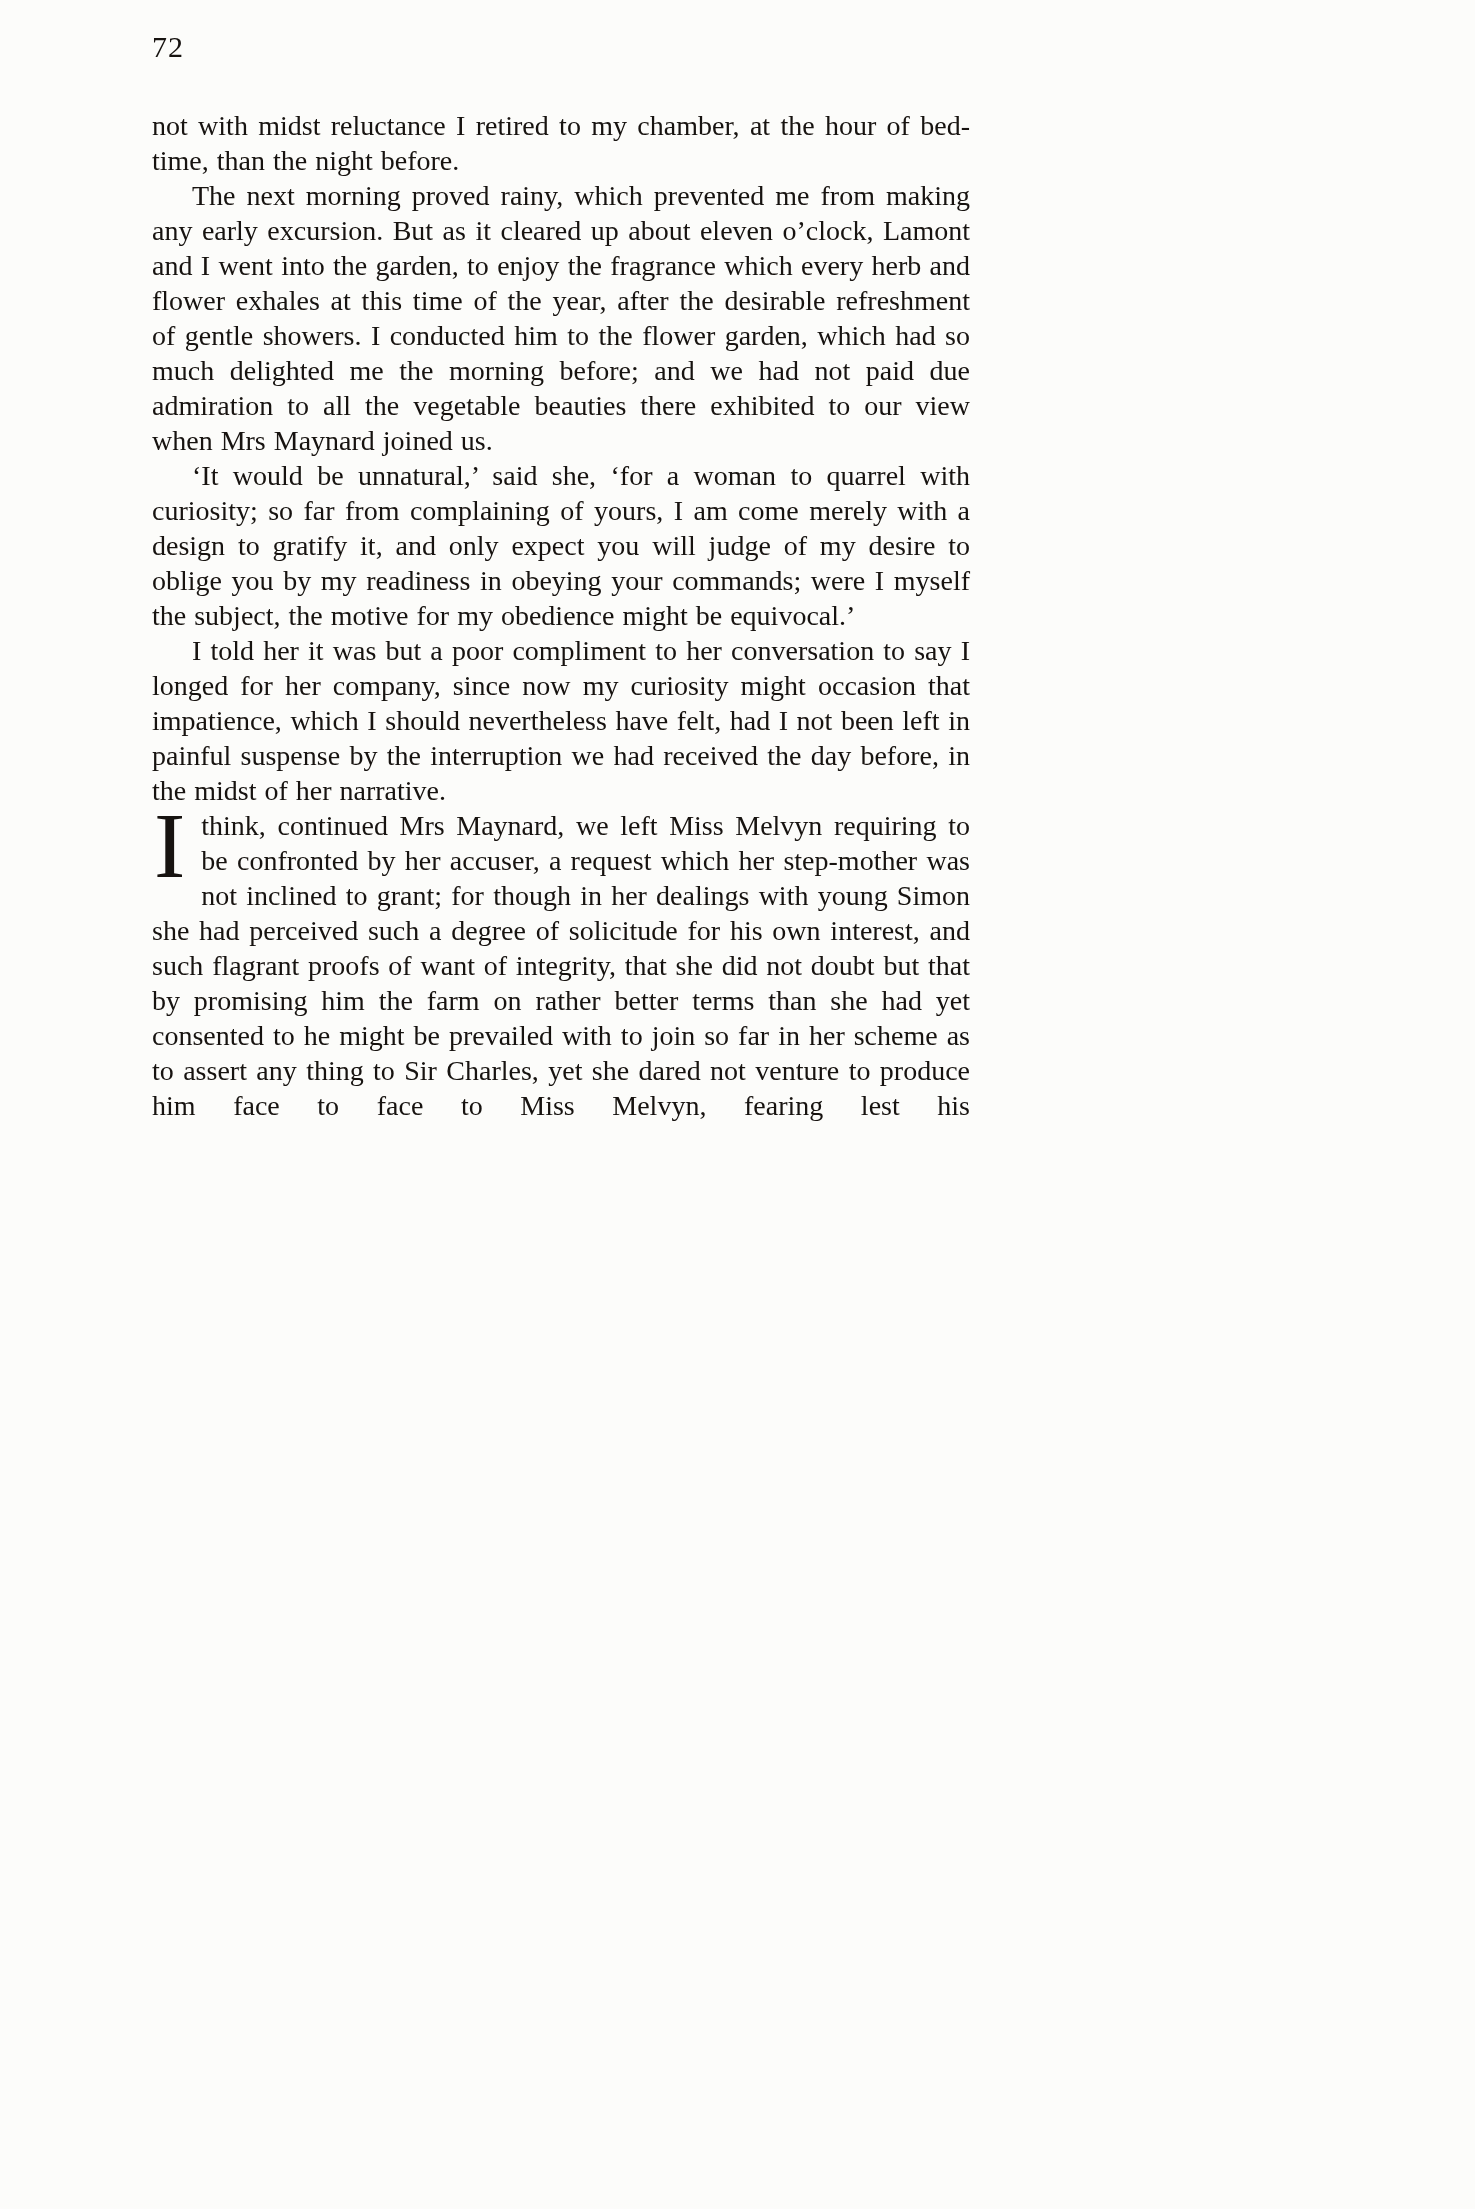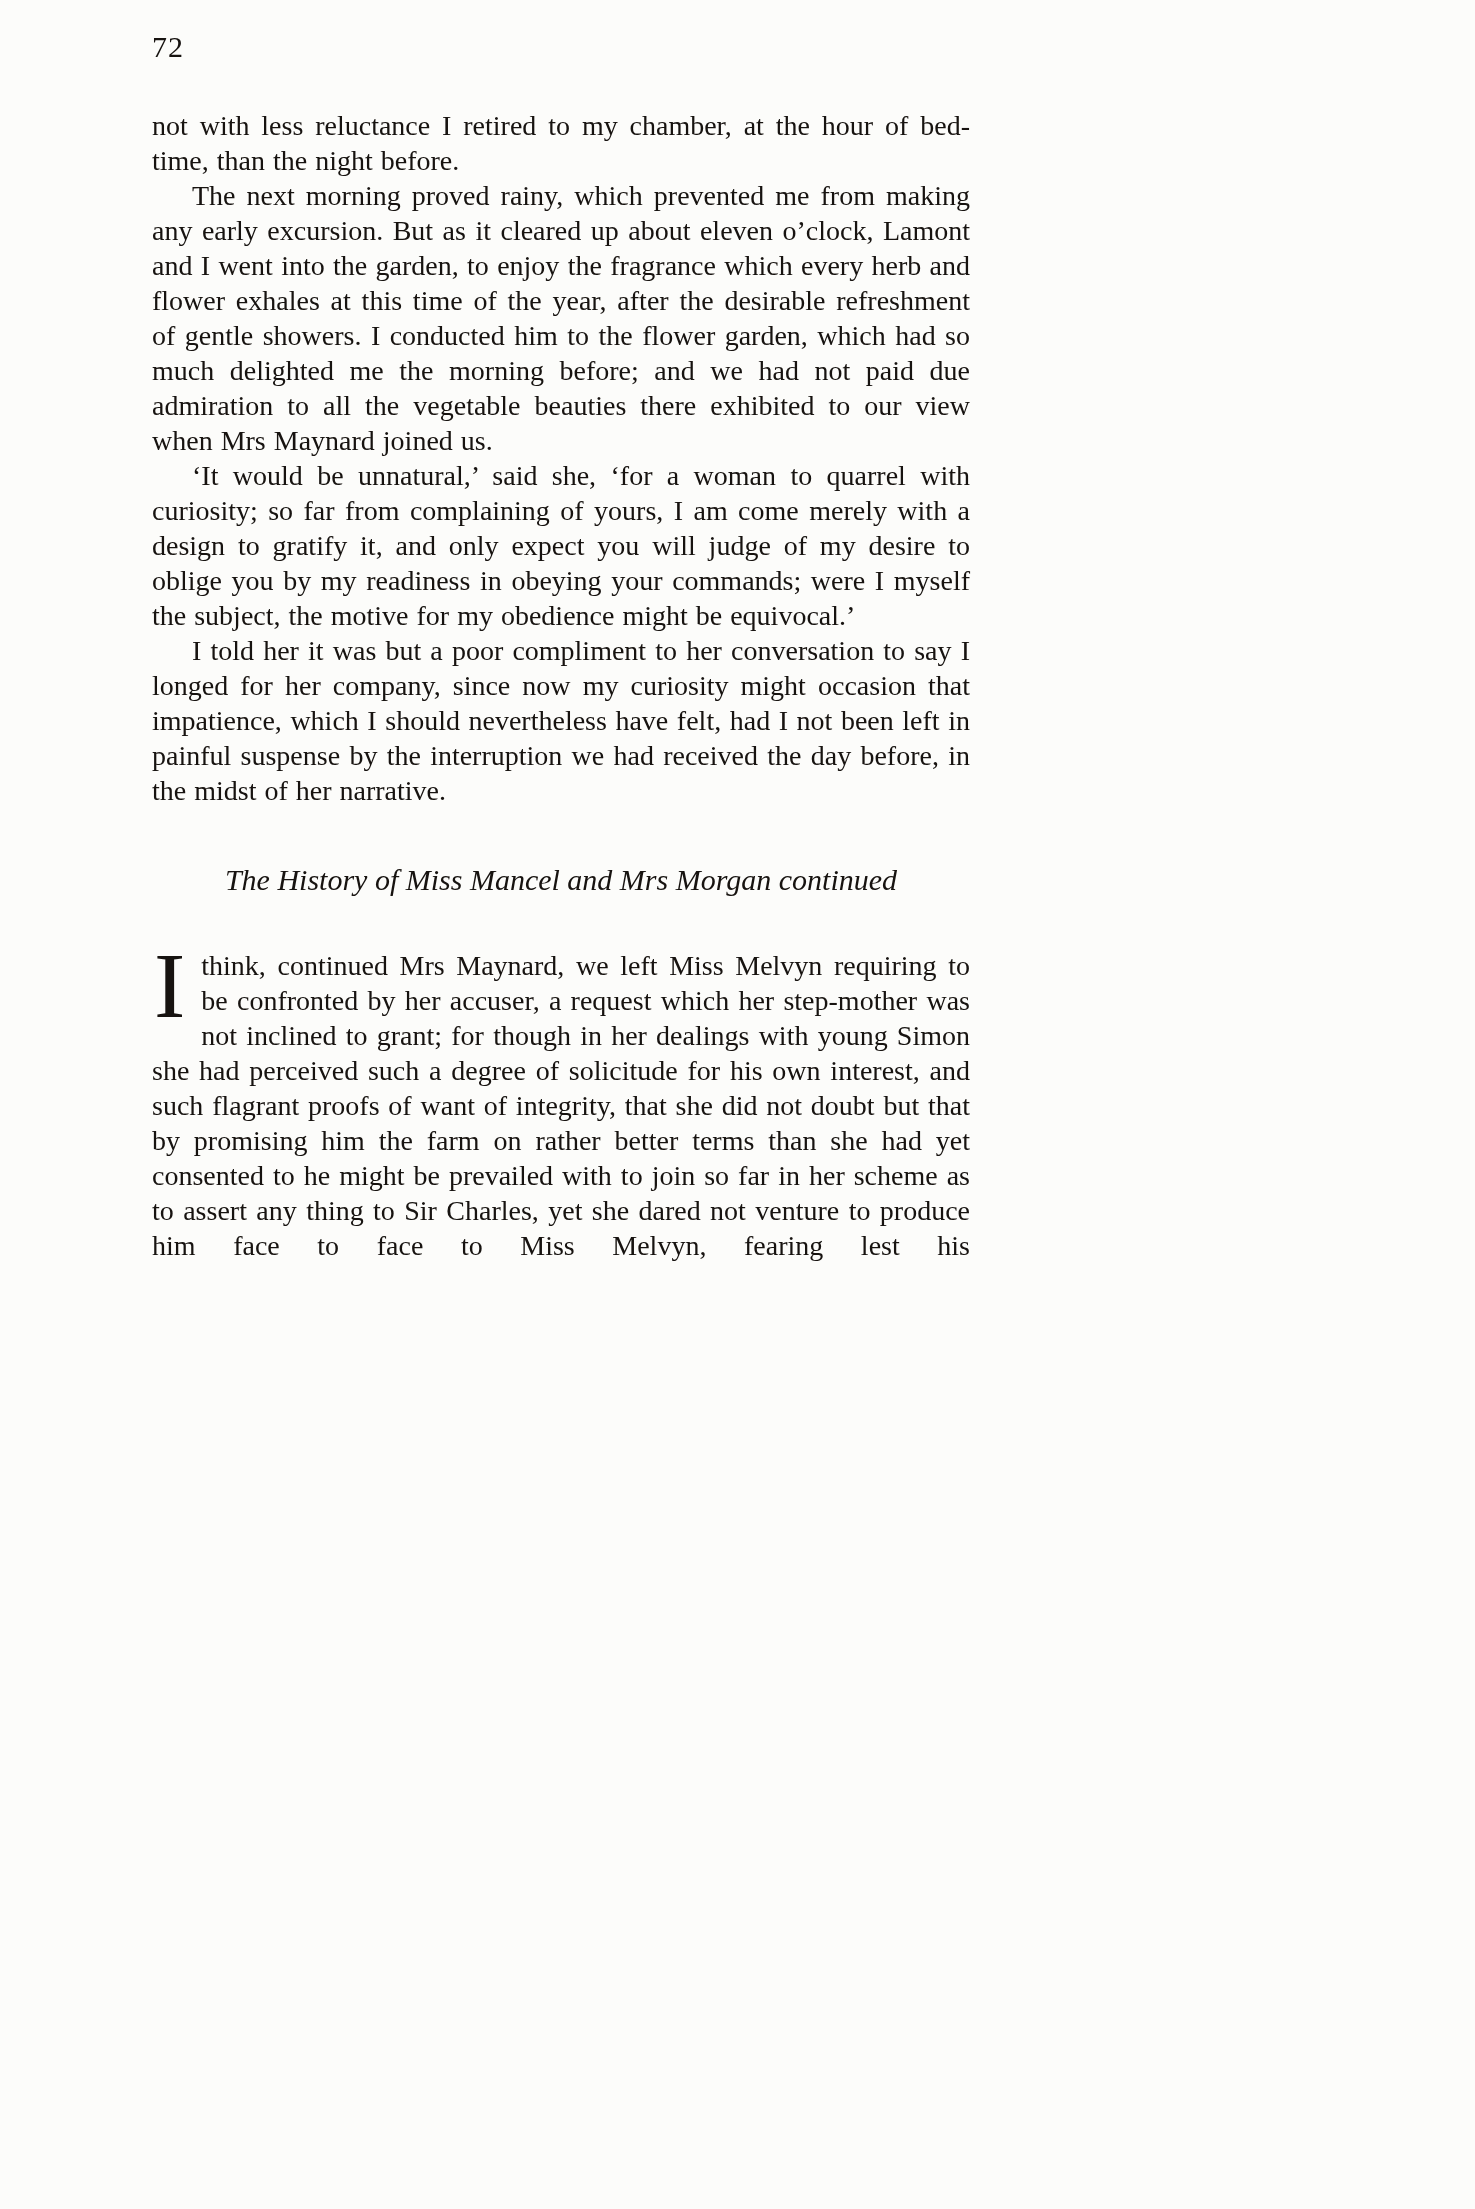--- a/index.html
+++ b/index.html
@@ -55,26 +55,25 @@
   .continues { text-align-last: justify; }
 </style>
 </head>
 <body>
 
 <div class="page">
   <div class="content">
 
     <div class="page-number">72</div>
 
-    <p class="para noindent">not with less reluctance I retired to my chamber, at the hour of bed-time, than the night before.</p>
+    <p class="para noindent">not with midst reluctance I retired to my chamber, at the hour of bed-time, than the night before.</p>
 
     <p class="para">The next morning proved rainy, which prevented me from making any early excursion. But as it cleared up about eleven o’clock, Lamont and I went into the garden, to enjoy the fragrance which every herb and flower exhales at this time of the year, after the desirable refreshment of gentle showers. I conducted him to the flower garden, which had so much delighted me the morning before; and we had not paid due admiration to all the vegetable beauties there exhibited to our view when Mrs Maynard joined us.</p>
 
     <p class="para">‘It would be unnatural,’ said she, ‘for a woman to quarrel with curiosity; so far from complaining of yours, I am come merely with a design to gratify it, and only expect you will judge of my desire to oblige you by my readiness in obeying your commands; were I myself the subject, the motive for my obedience might be equivocal.’</p>
 
     <p class="para">I told her it was but a poor compliment to her conversation to say I longed for her company, since now my curiosity might occasion that impatience, which I should nevertheless have felt, had I not been left in painful suspense by the interruption we had received the day before, in the midst of her narrative.</p>
 
-    <h2 class="section-heading">The History of Miss Mancel and Mrs Morgan continued</h2>
 
     <p class="para noindent continues opening-para"><span class="dropcap">I</span><span>think, continued Mrs Maynard, we left Miss Melvyn requiring to be confronted by her accuser, a request which her step-mother was not inclined to grant; for though in her dealings with young Simon she had perceived such a degree of solicitude for his own interest, and such flagrant proofs of want of integrity, that she did not doubt but that by promising him the farm on rather better terms than she had yet consented to he might be prevailed with to join so far in her scheme as to assert any thing to Sir Charles, yet she dared not venture to produce him face to face to Miss Melvyn, fearing lest his</span></p>
 
   </div>
 </div>
 
 </body></html>

